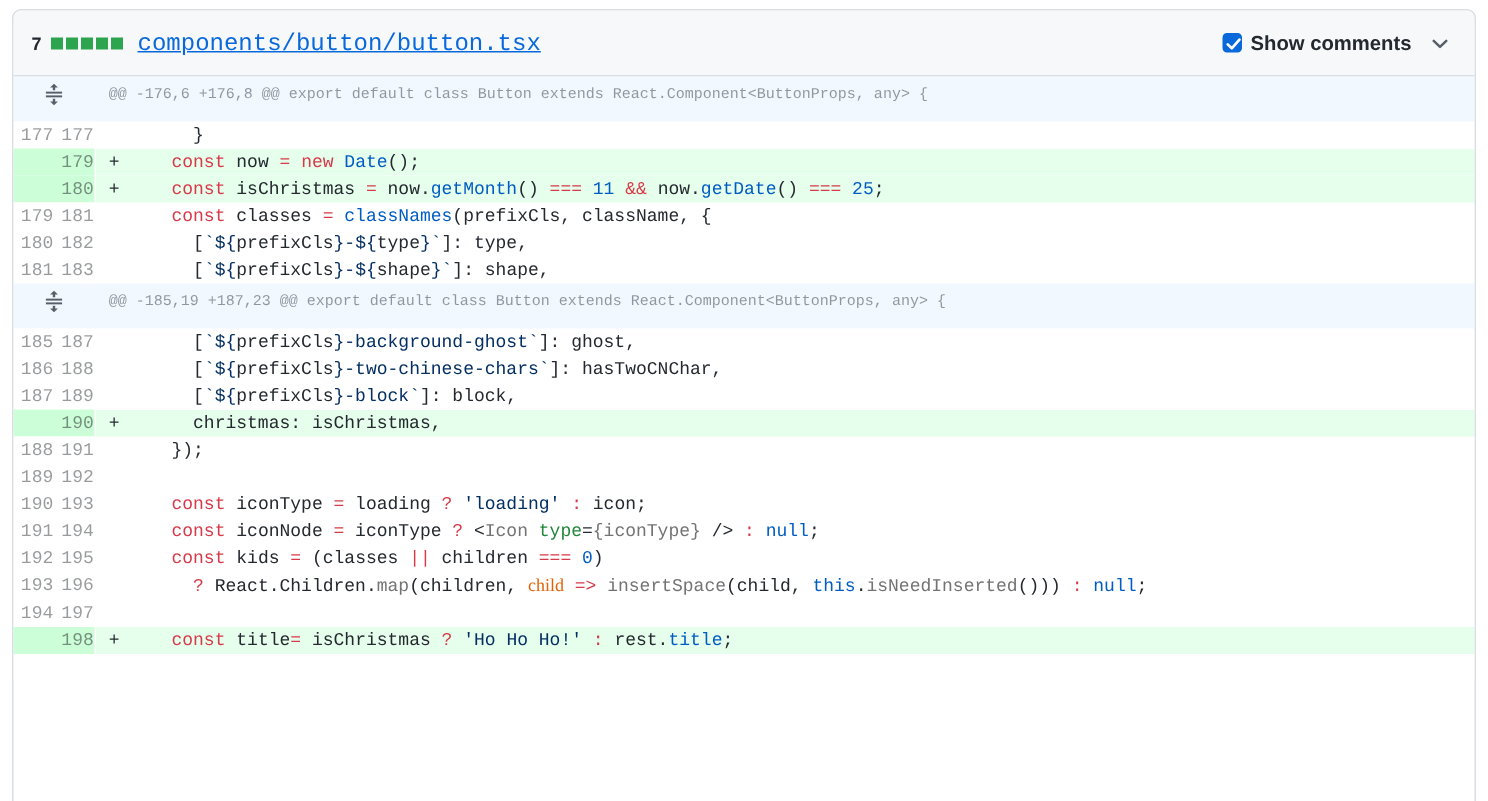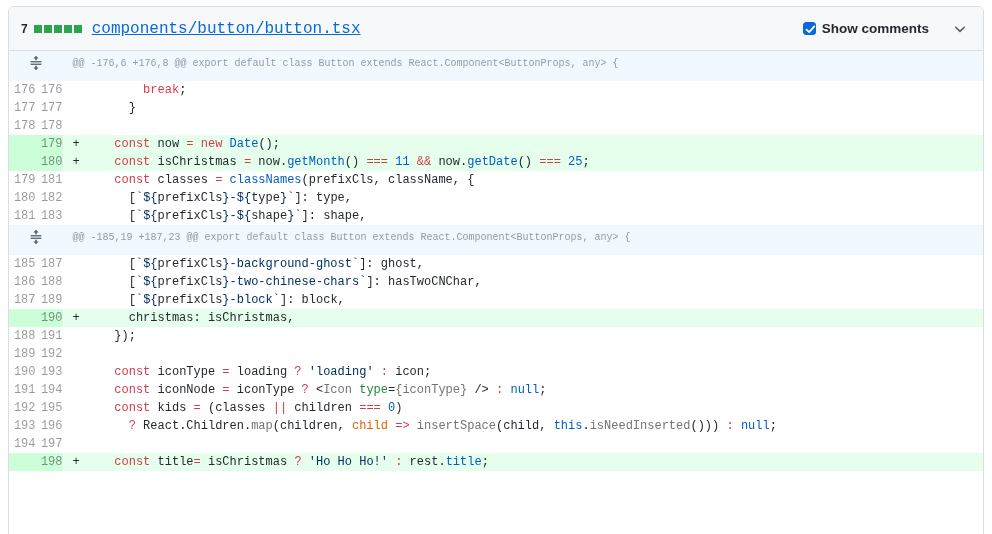--- a/index.html
+++ b/index.html
@@ -63,21 +63,20 @@
     color: #0969da;
     text-decoration: underline;
     cursor: pointer;
     white-space: nowrap;
   }
   .header-spacer { flex: 1 1 auto; }
   .show-comments {
     display: flex;
     align-items: center;
     gap: 6px;
-    margin-right: 12px;
     cursor: pointer;
     user-select: none;
   }
   .checkbox {
     width: 13px;
     height: 13px;
     border-radius: 3px;
     background: #0969da;
     border: 1px solid #0969da;
     position: relative;
@@ -178,21 +177,21 @@
     font-size: 10px;
     color: rgba(27,31,36,0.45);
   }
   .expand-icon { display: inline-block; vertical-align: middle; }
 
   
   .k  { color: #d73a49; }  
   .s  { color: #032f62; }  
   .n  { color: #005cc5; }  
   .e  { color: #737373; }  
-  .v  { color: #e36209; }  
+  .v  { color: #e36209; font-family: Liberation Serif, serif; }  
   .t  { color: #22863a; }  
   .p  { color: #24292f; }  
 </style>
 </head>
 <body>
 
 <div id="root">
   <div class="file-card">
 
     <div class="file-header">
@@ -231,33 +230,23 @@
             <td class="ln left exp" colspan="2"><span class="expand-icon"><svg width="16" height="16" viewBox="0 0 16 16" aria-hidden="true">
                   <path fill="#57606a" d="M8.177.677a.25.25 0 0 0-.354 0L5.略" style="display:none"></path>
                   <path fill="#57606a" d="M8 0.8 L10.6 3.4 H8.8 V5.2 H7.2 V3.4 H5.4 Z"></path>
                   <rect x="2.6" y="6.1" width="10.8" height="1.3" fill="#57606a"></rect>
                   <rect x="2.6" y="8.6" width="10.8" height="1.3" fill="#57606a"></rect>
                   <path fill="#57606a" d="M8 15.2 L5.4 12.6 H7.2 V10.8 H8.8 V12.6 H10.6 Z"></path>
                 </svg></span></td>
             <td class="hunk-text">@@ -176,6 +176,8 @@ export default class Button extends React.Component&lt;ButtonProps, any&gt; {</td>
           </tr>
           <tr class="ctx">
-            <td class="ln left">176</td>
-            <td class="ln right">176</td>
-            <td class="code"><span class="marker"></span><span class="p">        </span><span class="k">break</span><span class="p">;</span></td>
-          </tr>
-          <tr class="ctx">
             <td class="ln left">177</td>
             <td class="ln right">177</td>
             <td class="code"><span class="marker"></span><span class="p">      }</span></td>
-          </tr>
-          <tr class="ctx">
-            <td class="ln left">178</td>
-            <td class="ln right">178</td>
-            <td class="code"><span class="marker"></span><span class="p"></span></td>
           </tr>
           <tr class="add">
             <td class="ln left"></td>
             <td class="ln right">179</td>
             <td class="code"><span class="marker">+</span><span class="p">    </span><span class="k">const</span><span class="p"> now </span><span class="k">=</span><span class="p"> </span><span class="k">new</span><span class="p"> </span><span class="n">Date</span><span class="p">();</span></td>
           </tr>
           <tr class="add">
             <td class="ln left"></td>
             <td class="ln right">180</td>
             <td class="code"><span class="marker">+</span><span class="p">    </span><span class="k">const</span><span class="p"> isChristmas </span><span class="k">=</span><span class="p"> now.</span><span class="n">getMonth</span><span class="p">() </span><span class="k">===</span><span class="p"> </span><span class="n">11</span><span class="p"> </span><span class="k">&amp;&amp;</span><span class="p"> now.</span><span class="n">getDate</span><span class="p">() </span><span class="k">===</span><span class="p"> </span><span class="n">25</span><span class="p">;</span></td>

